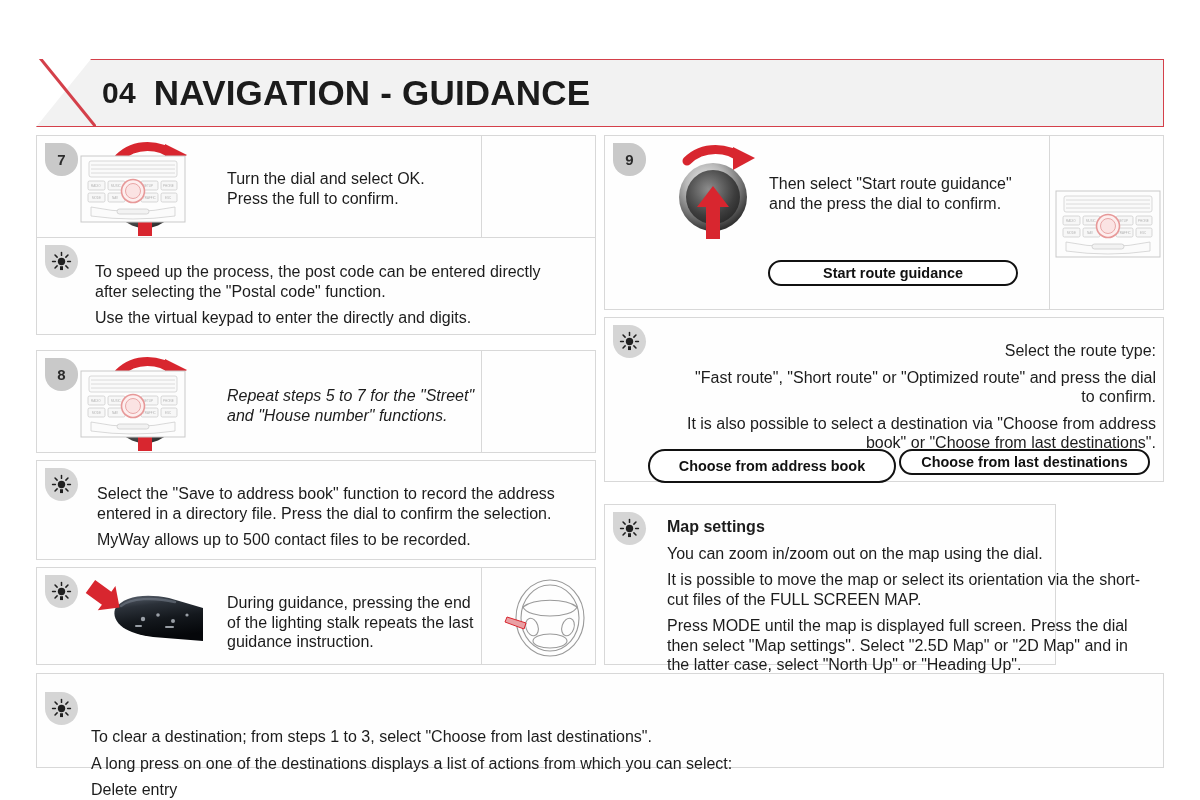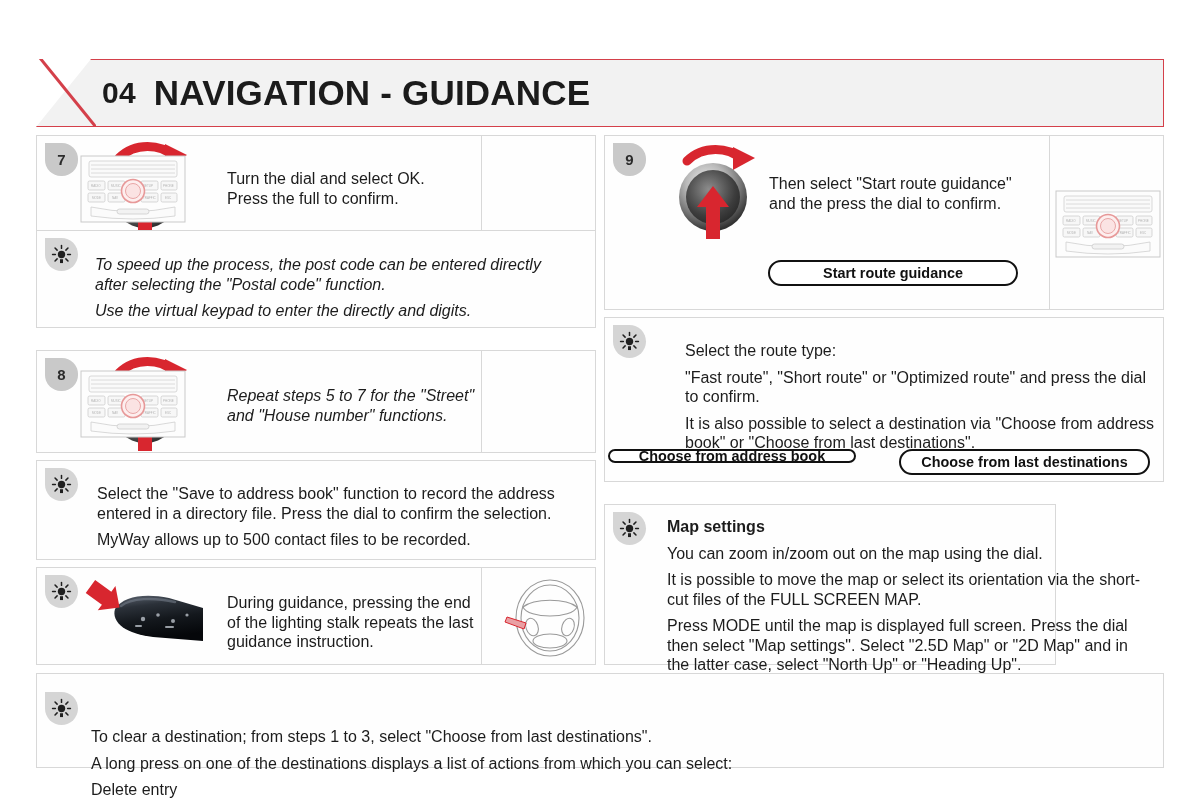--- a/index.html
+++ b/index.html
@@ -177,21 +177,21 @@
           <text x="86" y="45">ESC</text>
       </g>
       <circle cx="54" cy="37" r="11.5" fill="#fdeeee" stroke="#e79898" stroke-width="1.6"></circle>
       <circle cx="54" cy="37" r="7.5" fill="#fbe3e3" stroke="#e9a6a6" stroke-width="1"></circle>
       <path d="M12 53 Q54 62 96 53 L96 62 Q54 68 12 62 Z" fill="#fbfbfb" stroke="#cfcfcf" stroke-width=".8"></path>
       <rect x="38" y="55" width="32" height="5" rx="2.5" fill="#f2f2f2" stroke="#cdcdcd" stroke-width=".8"></rect>
     </svg>
   </div>
 </div>
 
-<div class="panel" style="left:36px;top:230px;width:560px;height:98px;font-style:italic;">
+<div class="panel" style="left:36px;top:237px;width:560px;height:98px;">
   <div class="badge tip" style="left:8px;top:7px;">
     <svg class="tip-glyph" viewBox="0 0 24 24">
       <g stroke="#1f1f1f" stroke-width="1.7" stroke-linecap="round">
         <line x1="12" y1="1.6" x2="12" y2="5"></line>
         <line x1="4.6" y1="4.6" x2="7" y2="7"></line>
         <line x1="19.4" y1="4.6" x2="17" y2="7"></line>
         <line x1="1.8" y1="12" x2="5" y2="12"></line>
         <line x1="22.2" y1="12" x2="19" y2="12"></line>
         <line x1="4.6" y1="19.4" x2="7" y2="17"></line>
         <line x1="19.4" y1="19.4" x2="17" y2="17"></line>
@@ -412,29 +412,29 @@
         <line x1="19.4" y1="4.6" x2="17" y2="7"></line>
           <line x1="1.8" y1="12" x2="5" y2="12"></line>
         <line x1="22.2" y1="12" x2="19" y2="12"></line>
           <line x1="4.6" y1="19.4" x2="7" y2="17"></line>
         <line x1="19.4" y1="19.4" x2="17" y2="17"></line>
       </g>
       <circle cx="12" cy="12" r="4.2" fill="#1f1f1f"></circle>
       <rect x="10.3" y="17.4" width="3.4" height="4.4" fill="#1f1f1f"></rect>
     </svg>
   </div>
-  <div class="body-text" style="left:80px;top:23px;width:490px;">
+  <div class="body-text" style="left:61px;top:23px;width:490px;text-align:right;">
     <p>Select the route type:</p>
     <p class="gap">"Fast route", "Short route" or "Optimized route" and press the dial</p>
     <p>to confirm.</p>
     <p class="gap">It is also possible to select a destination via "Choose from address</p>
     <p>book" or "Choose from last destinations".</p>
   </div>
 </div>
-<div class="pill" style="left:608px;top:449px;width:248px;height:14px;">Choose from address book</div>
+<div class="pill" style="left:648px;top:449px;width:248px;height:34px;">Choose from address book</div>
 <div class="pill" style="left:899px;top:449px;width:251px;height:26px;">Choose from last destinations</div>
 
 <div class="panel" style="left:604px;top:504px;width:452px;height:161px;">
   <div class="badge tip" style="left:8px;top:7px;">
     <svg class="tip-glyph" viewBox="0 0 24 24">
       <g stroke="#1f1f1f" stroke-width="1.7" stroke-linecap="round">
         <line x1="12" y1="1.6" x2="12" y2="5"></line>
           <line x1="4.6" y1="4.6" x2="7" y2="7"></line>
         <line x1="19.4" y1="4.6" x2="17" y2="7"></line>
           <line x1="1.8" y1="12" x2="5" y2="12"></line>

